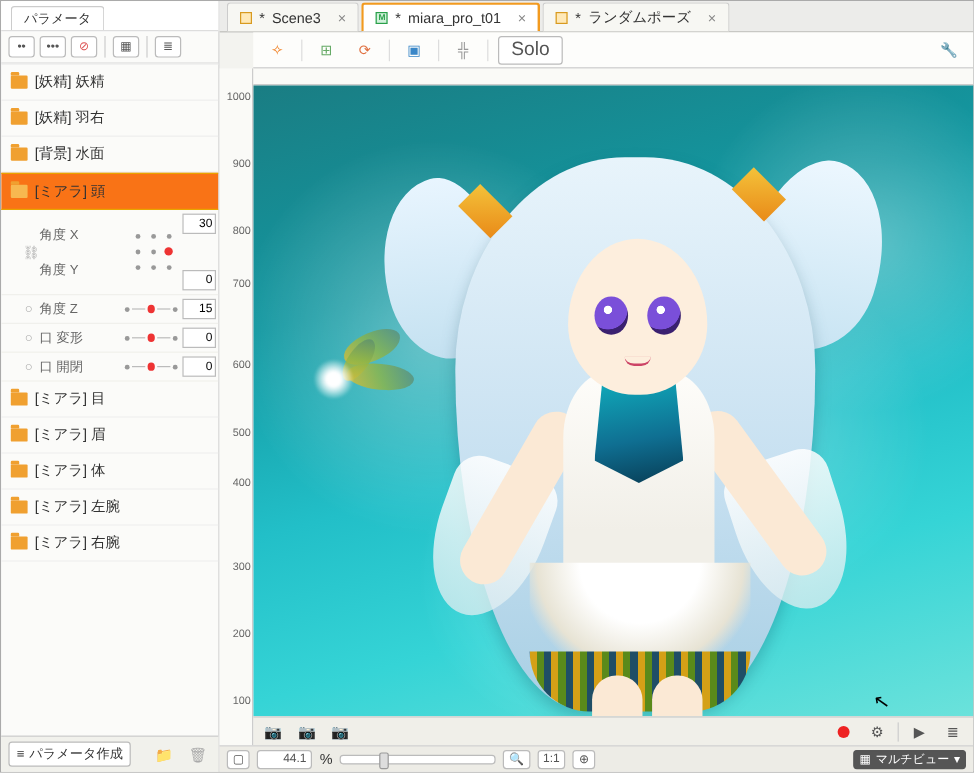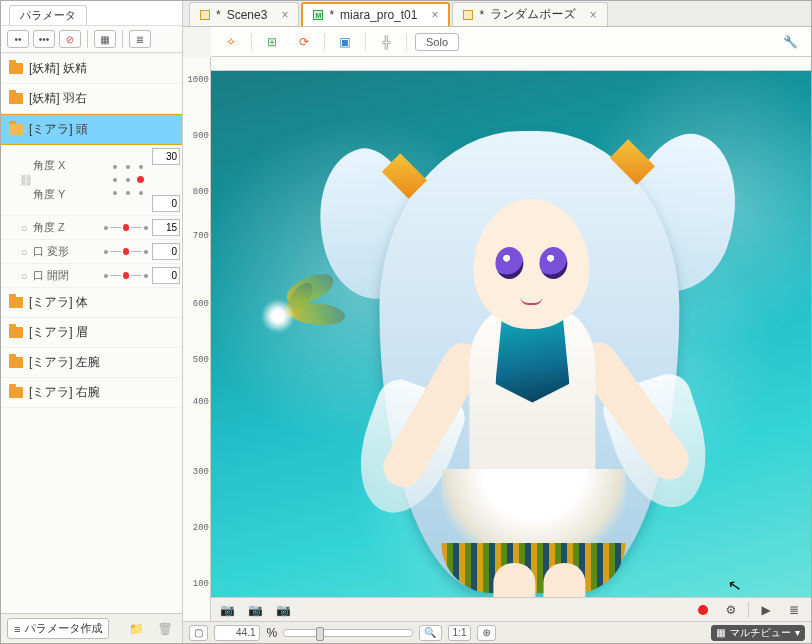--- a/index.html
+++ b/index.html
@@ -13,21 +13,21 @@
   .panel-toolbar { display:flex; gap:4px; padding:4px 6px; border-bottom:1px solid #ddd; align-items:center; }
   .tool-icon { width:22px; height:18px; border:1px solid #bbb; border-radius:3px; display:flex; align-items:center; justify-content:center; background:#fff; font-size:10px; color:#555; }
   .tool-sep { width:1px; height:18px; background:#ccc; margin:0 2px; }
 
   .param-list { flex: 1 1 auto; overflow-y:auto; border-top:1px solid #eee; }
   .folder-row { display:flex; align-items:center; gap:6px; padding:6px 8px; border-bottom:1px solid #eee; cursor:default; }
   .folder-icon { width:14px; height:11px; background:#f0a030; border-radius:1px; position:relative; flex:0 0 14px; }
   .folder-icon::before { content:""; position:absolute; top:-3px; left:0; width:7px; height:3px; background:#f0a030; border-radius:1px 1px 0 0; }
   .folder-icon.open { background:#f7b850; }
   .folder-label { font-size:12px; white-space:nowrap; overflow:hidden; text-overflow:ellipsis; }
-  .folder-row.open { border-top:1px solid #e9a400; border-bottom:1px solid #e9a400; background:#7dd3fc; }
+  .folder-row.open { border-top:1px solid #e9a400; border-bottom:1px solid #e9a400; background:#f97316; }
   .param-row { display:flex; align-items:center; gap:4px; padding:3px 2px 3px 18px; border-bottom:1px solid #f0f0ec; font-size:11px; }
   .param-name { flex:1; color:#666; }
   .slider { display:flex; align-items:center; gap:2px; width:44px; justify-content:center; }
   .tick { width:4px; height:4px; border-radius:50%; background:#999; }
   .tick.red { background:#e33; width:7px; height:7px; }
   .rail { width:12px; height:1px; background:#bbb; }
   .val-box { width:28px; height:17px; border:1px solid #bbb; background:#fff; font-size:10px; text-align:right; padding:1px 2px; }
   .link-col { width:10px; color:#aaa; font-size:11px; text-align:center; }
   .grid2d { display:grid; grid-template:repeat(3,1fr)/repeat(3,1fr); gap:2px; width:40px; height:40px; align-items:center; justify-items:center; padding:2px; }
   .gdot { width:4px; height:4px; border-radius:50%; background:#999; }
@@ -43,23 +43,23 @@
   .tab.active { background:#fff; border-color:#f29a1f; border-width:2px 2px 0 2px; }
   .tab .doc-icon { width:10px; height:10px; border:1px solid #d89a20; background:#ffe9b8; }
   .tab .doc-icon.m { border-color:#2aa04a; background:#d2f2dc; font-size:7px; display:flex; align-items:center; justify-content:center; color:#2aa04a; font-weight:bold; }
   .tab .close { color:#888; margin-left:8px; }
   .tab .dirty { color:#333; }
 
   .canvas-wrap-outer { position:relative; flex:1; display:flex; }
   .canvas-toolbar { position:absolute; top:0; left:28px; right:0; height:30px; display:flex; align-items:center; gap:8px; padding:4px 8px; background:#fdfdfb; border-bottom:1px solid #ccc; z-index:3; }
   .ct-btn { width:24px; height:22px; display:flex; align-items:center; justify-content:center; color:#888; }
   .ct-sep { width:1px; height:18px; background:#ddd; }
-  .solo-btn { border:1px solid #bbb; border-radius:3px; padding:2px 10px; background:#fff; font-size:11px; color:#555; }
-
-  .rulers { position:absolute; inset:0; pointer-events:none; z-index:2;font-family:Liberation Mono, monospace; }
+  .solo-btn { border:1px solid #bbb; border-radius:3px; padding:2px 10px; background:#fff; font-size:16px; color:#555; }
+
+  .rulers { position:absolute; inset:0; pointer-events:none; z-index:2; }
   .ruler-top { position:absolute; top:30px; left:28px; right:0; height:14px; background:#fafaf7; border-bottom:1px solid #ccc; }
   .ruler-left { position:absolute; left:0; top:30px; bottom:0; width:28px; background:#fafaf7; border-right:1px solid #ccc; }
   .ruler-num { position:absolute; font-size:9px; color:#666; text-align:right; width:26px; }
 
   .canvas-area { position:absolute; top:44px; left:28px; right:0; bottom:24px; overflow:hidden; background:linear-gradient(165deg,#1a7d83 0%,#1398a1 30%,#22bfc8 55%,#35d4d6 75%,#6be2db 100%); }
   .water-light { position:absolute; inset:0; background:
        radial-gradient(circle at 25% 40%, rgba(255,255,255,0.35), transparent 30%),
        radial-gradient(circle at 70% 55%, rgba(255,255,255,0.25), transparent 28%),
        radial-gradient(circle at 45% 78%, rgba(180,250,240,0.35), transparent 25%),
        radial-gradient(circle at 85% 25%, rgba(255,255,255,0.3), transparent 22%);
@@ -130,20 +130,24 @@
 
     <div class="param-list">
       <div class="folder-row">
           <span class="folder-icon"></span>
           <span class="folder-label">[妖精] 妖精</span>
         </div>
       <div class="folder-row">
           <span class="folder-icon"></span>
           <span class="folder-label">[妖精] 羽右</span>
         </div>
+      <div class="folder-row">
+          <span class="folder-icon"></span>
+          <span class="folder-label">[背景] 水面</span>
+        </div>
       <div class="folder-row open">
           <span class="folder-icon open"></span>
           <span class="folder-label">[ミアラ] 頭</span>
         </div>
 
       <div class="param-row" style="align-items:center;">
         <div class="link-col">⛓</div>
         <div style="flex:1">
           <div class="param-name">角度 X</div>
           <div class="param-name" style="margin-top:14px">角度 Y</div>
@@ -199,25 +203,29 @@
             <span class="rail"></span>
             <span class="tick red"></span>
             <span class="rail"></span>
             <span class="tick"></span>
           </div>
         <input class="val-box" value="0" style="">
       </div>
 
       <div class="folder-row">
           <span class="folder-icon"></span>
+          <span class="folder-label">[ミアラ] 目</span>
+        </div>
+      <div class="folder-row">
+          <span class="folder-icon"></span>
+          <span class="folder-label">[ミアラ] 眉</span>
+        </div>
+      <div class="folder-row">
+          <span class="folder-icon"></span>
           <span class="folder-label">[ミアラ] 体</span>
-        </div>
-      <div class="folder-row">
-          <span class="folder-icon"></span>
-          <span class="folder-label">[ミアラ] 眉</span>
         </div>
       <div class="folder-row">
           <span class="folder-icon"></span>
           <span class="folder-label">[ミアラ] 左腕</span>
         </div>
       <div class="folder-row">
           <span class="folder-icon"></span>
           <span class="folder-label">[ミアラ] 右腕</span>
         </div>
     </div>

